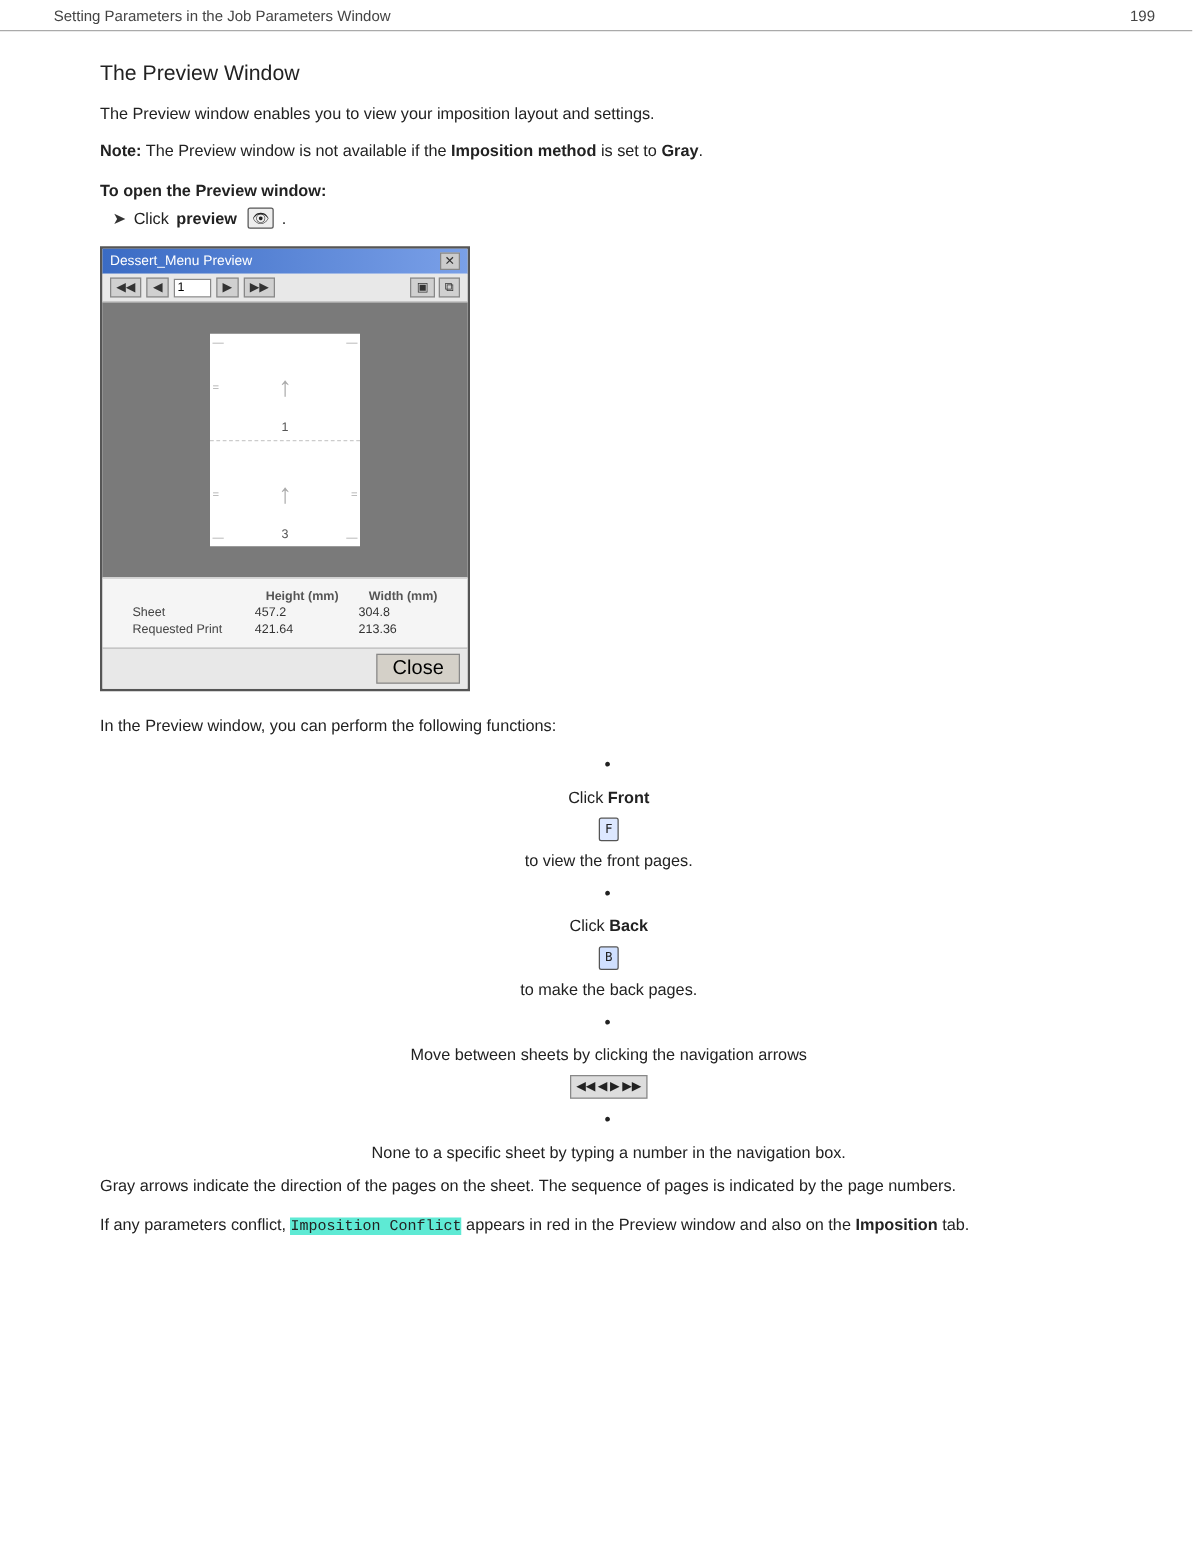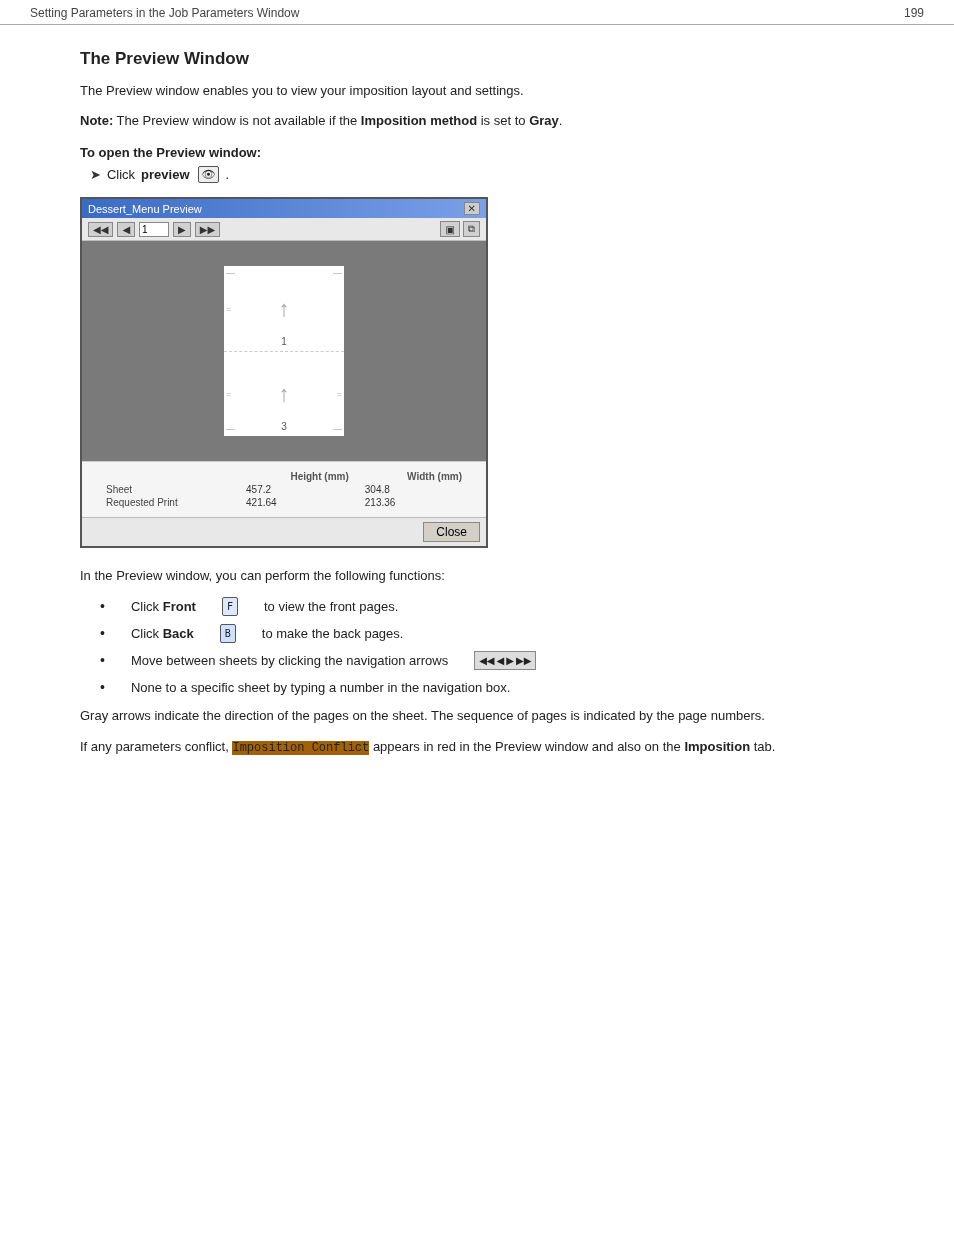--- a/index.html
+++ b/index.html
@@ -9,31 +9,31 @@
       color: #222;
       background: #fff;
       width: 954px;
       min-height: 1235px;
     }
     .page-header {
       display: flex;
       justify-content: space-between;
       align-items: center;
       border-bottom: 1px solid #aaa;
-      padding: 6px 30px 4px 30px;
+      padding: 6px 30px 4px 43px;
       font-size: 12px;
       color: #444;
     }
     .page-content {
       padding: 24px 80px 40px 80px;
       max-width: 954px;
     }
     .section-title {
       font-size: 17px;
-      font-weight: bold;
+      font-weight: normal;
       margin-bottom: 12px;
     }
     .note-block {
       margin-bottom: 14px;
       margin-left: 0;
     }
     .note-label {
       font-weight: bold;
     }
     p {
@@ -68,21 +68,21 @@
       padding: 1px 3px;
       font-size: 11px;
       vertical-align: middle;
       border-radius: 2px;
       margin-left: 2px;
     }
     
     .screenshot-window {
       border: 2px solid #555;
       background: #fff;
-      width: 408px;
+      width: 296px;
       margin: 12px 0 18px 0;
       font-size: 11px;
     }
     .win-titlebar {
       background: linear-gradient(to right, #3a6bc4, #7aa0e8);
       color: #fff;
       padding: 3px 6px;
       display: flex;
       justify-content: space-between;
       align-items: center;
@@ -205,35 +205,36 @@
     .win-footer {
       background: #e8e8e8;
       padding: 4px 6px;
       display: flex;
       justify-content: flex-end;
       border-top: 1px solid #bbb;
     }
     .close-btn {
       background: #d4d0c8;
       border: 1px solid #888;
-      font-size: 12px;
+      font-size: 16px;
       padding: 2px 12px;
       cursor: pointer;
     }
     
     .bullet-list {
       margin: 8px 0 8px 20px;
       list-style: none;
     }
     .bullet-list li {
       margin-bottom: 6px;
       display: flex;
       align-items: center;
-      gap: 24px;
+      gap: 6px;
       line-height: 1.5;
+      flex-direction: column;
     }
     .bullet-list li::before {
       content: "•";
       font-size: 14px;
       flex-shrink: 0;
       margin-right: 2px;
     }
     
     .inline-icon {
       display: inline-block;
@@ -253,21 +254,21 @@
       background: #ddd;
       padding: 1px 4px;
       gap: 2px;
       font-size: 10px;
       vertical-align: middle;
       margin: 0 2px;
     }
     .monospace {
       font-family: 'Courier New', monospace;
       font-size: 12px;
-      background: #a16207;
+      background: #5eead4;
     }
     .win-toolbar-right {
       margin-left: auto;
       display: flex;
       gap: 3px;
     }
   </style>
 </head>
 <body>
 

